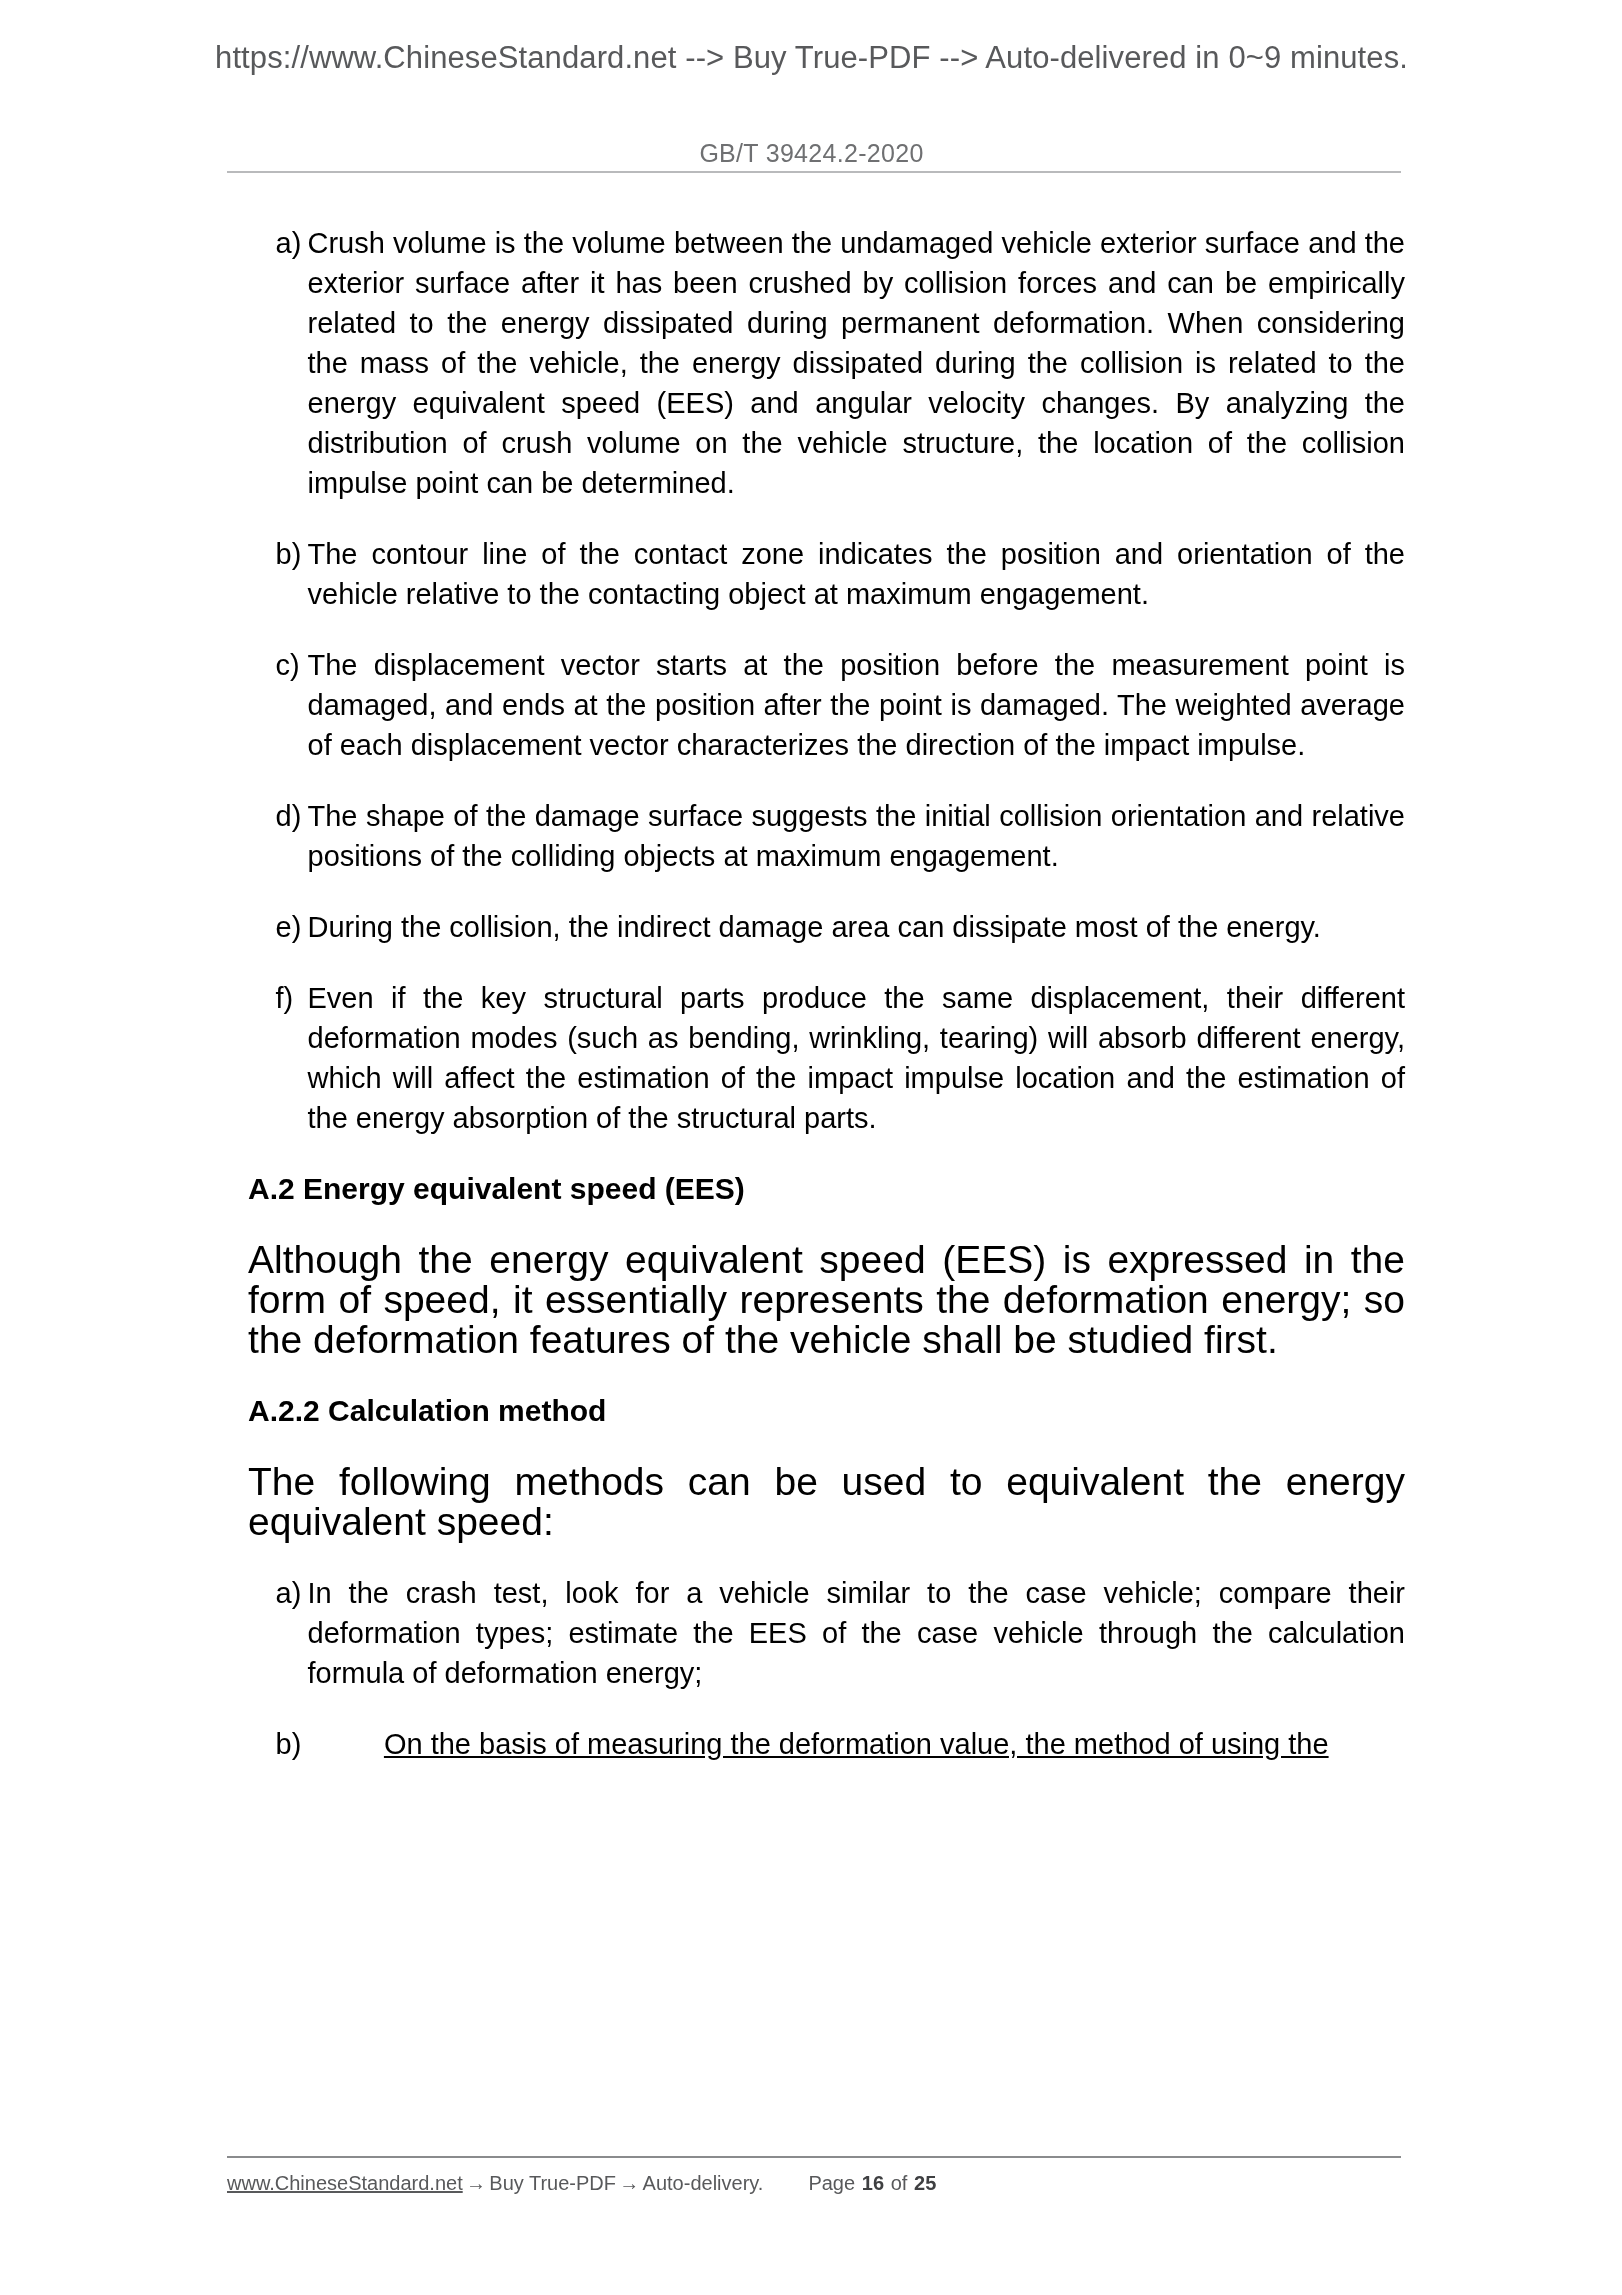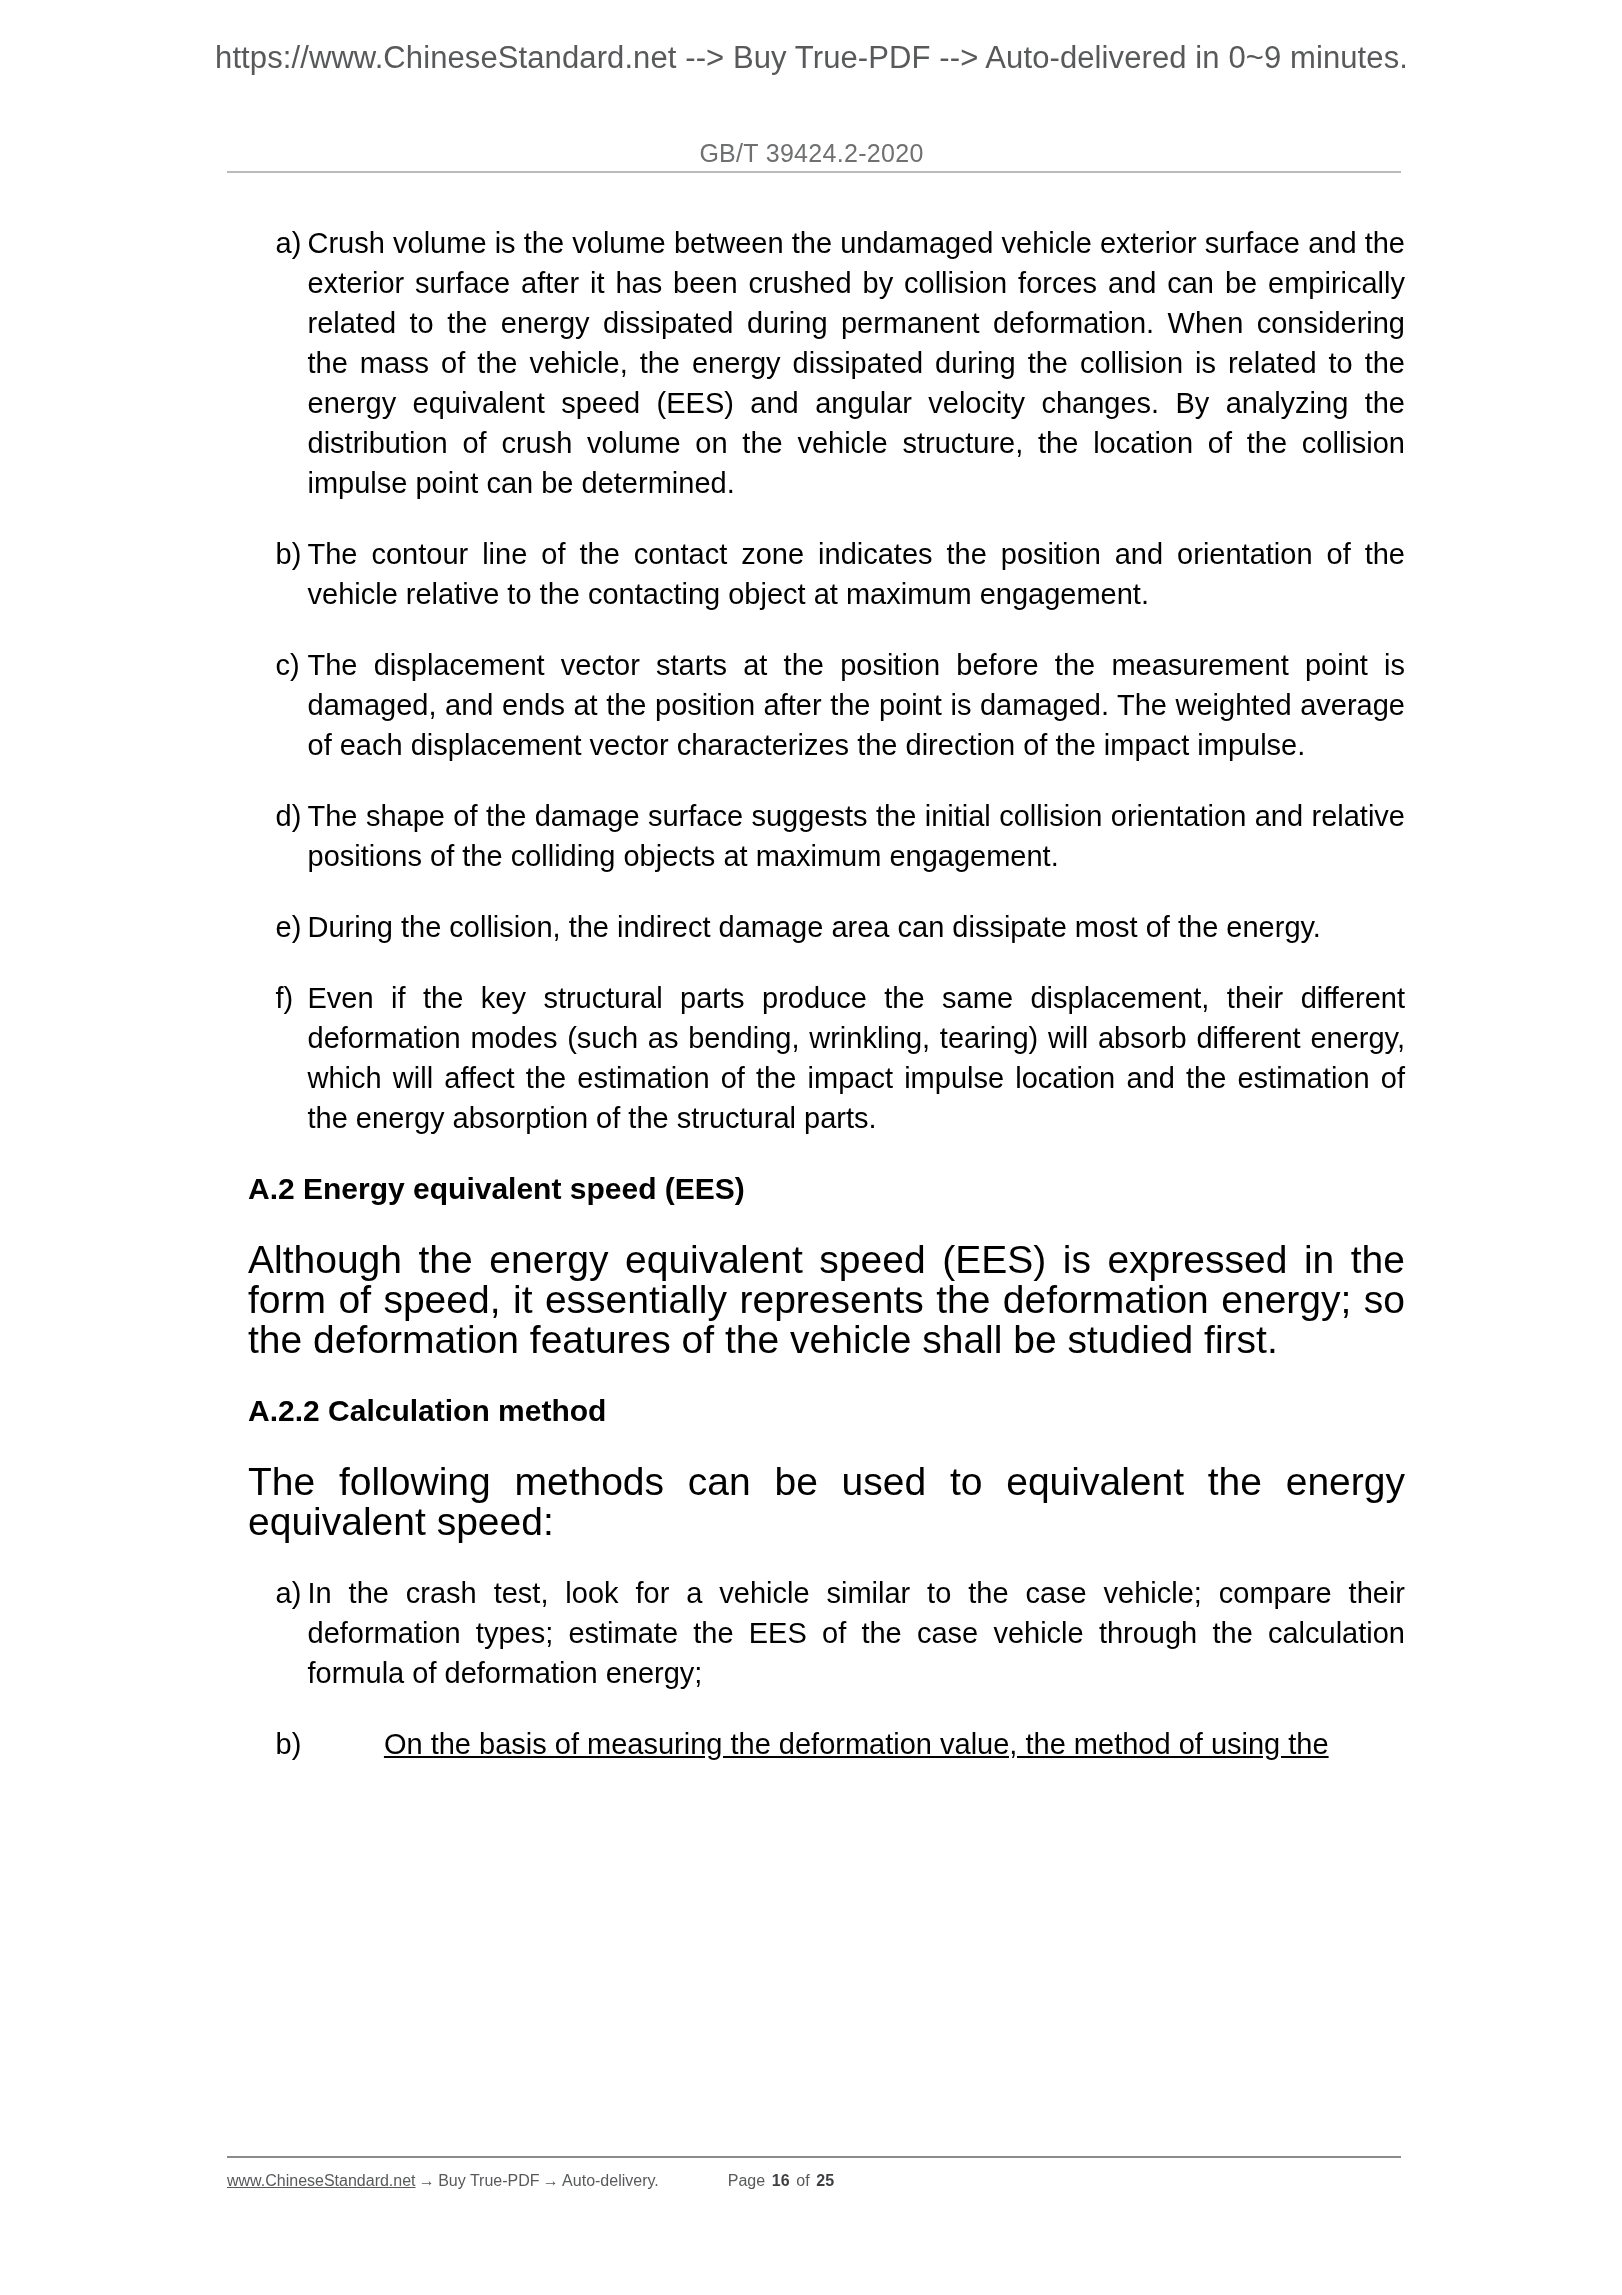--- a/index.html
+++ b/index.html
@@ -119,23 +119,22 @@
     height: 1.7px;
     background: #8a8b8d;
   }
   .footer {
     position: absolute;
     top: 2172px;
     left: 227px;
     width: 1174px;
     display: flex;
     align-items: center;
-    font-size: 16px;
-    color: #58595b;
-    gap: 24px;
+    font-size: 20px;
+    color: #58595b;
   }
   .footer-link {
     text-decoration: underline;
     color: #58595b;
   }
   .footer-left {
     white-space: nowrap;
   }
   .footer-arrow {
     padding: 0 3.3px;

